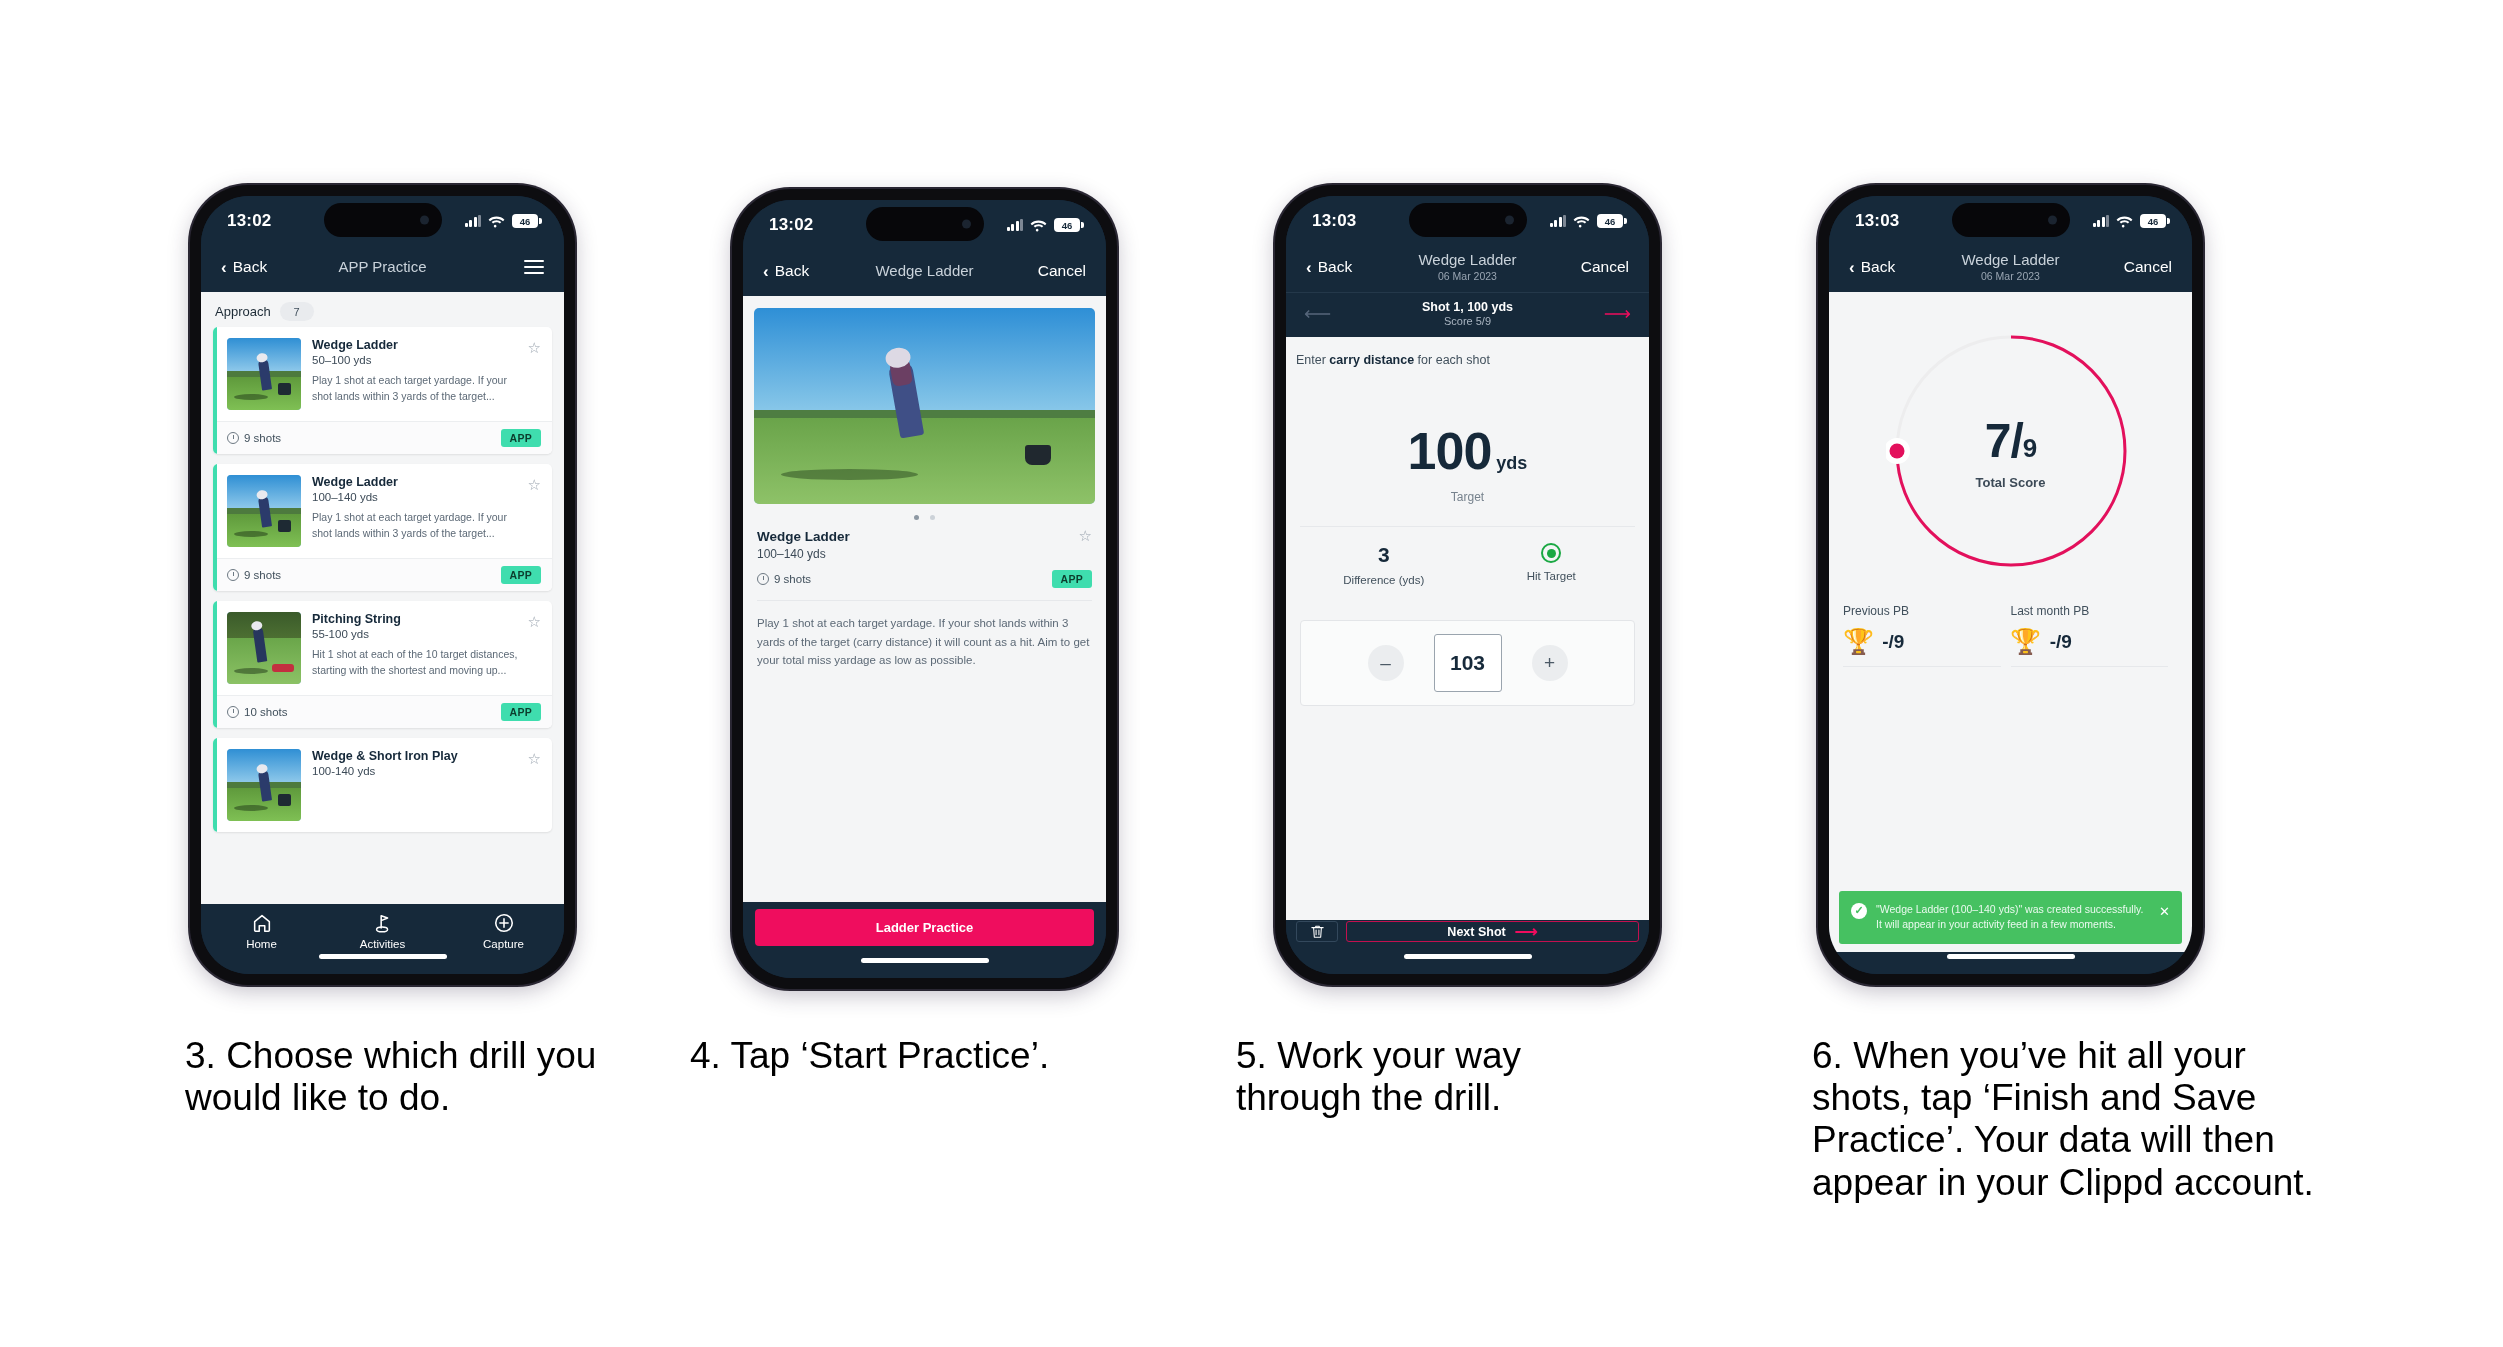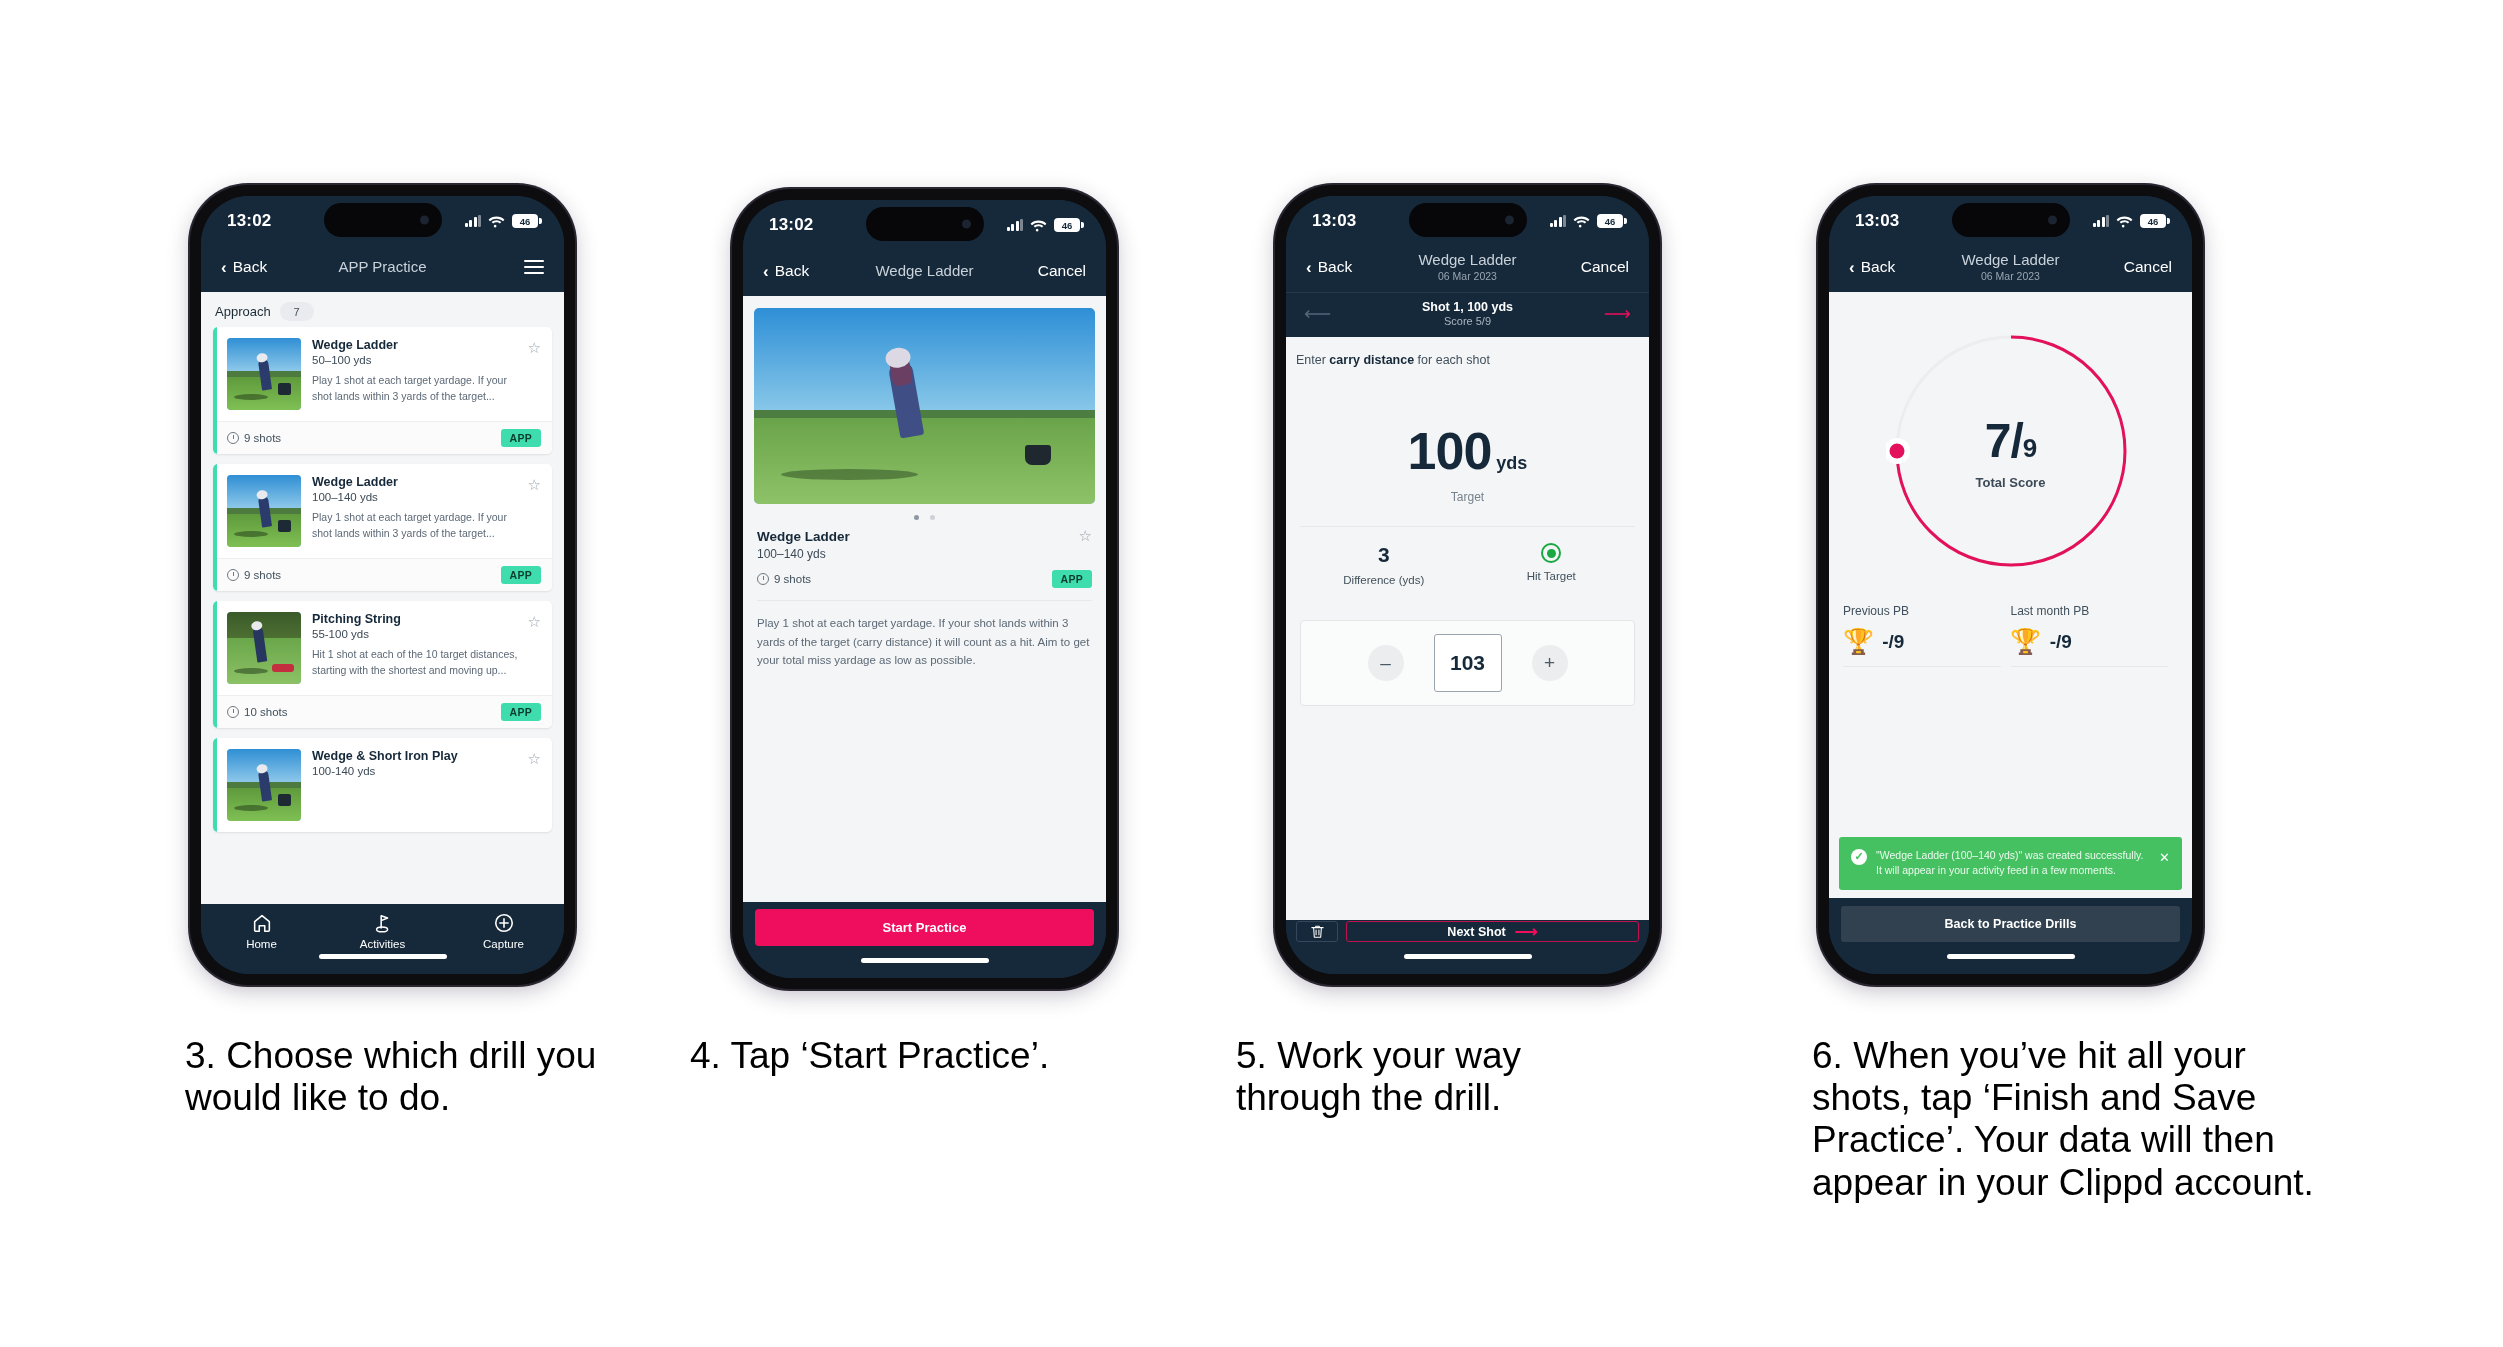--- a/index.html
+++ b/index.html
@@ -414,21 +414,21 @@
                 <span>9 shots</span>
               </span>
             <span class="tag" style="margin-left:auto">APP</span>
           </div>
         </div>
         <div class="d-rule"></div>
         <div class="d-desc">Play 1 shot at each target yardage. If your shot lands within 3 yards of the target (carry distance) it will count as a hit. Aim to get your total miss yardage as low as possible.</div>
       </div>
 
       <div class="cta-wrap">
-        <div class="cta">Start Practice</div>
+        <div class="cta">Ladder Practice</div>
       </div>
       <div class="homebar">
           <i></i>
         </div>
     </div>
   </div>
 
   <div class="phone" style="left:1275px; top:185px;">
     <div class="screen">
 
@@ -588,23 +588,20 @@
           </div>
         </div>
 
         <div class="toast">
           <span class="ok">✓</span>
           <span>"Wedge Ladder (100–140 yds)" was created successfully. It will appear in your activity feed in a few moments.</span>
           <span class="x">✕</span>
         </div>
       </div>
 
-      <div class="cta-wrap">
-        <div class="backbtn">Back to Practice Drills</div>
-      </div>
       <div class="homebar">
           <i></i>
         </div>
     </div>
   </div>
 
   <div class="caption" style="left:185px; top:1035px; width:420px;">3. Choose which drill you would like to do.</div>
   <div class="caption" style="left:690px; top:1035px; width:480px;">4. Tap ‘Start Practice’.</div>
   <div class="caption" style="left:1236px; top:1035px; width:400px;">5. Work your way through the drill.</div>
   <div class="caption" style="left:1812px; top:1035px; width:530px;">6. When you’ve hit all your shots, tap ‘Finish and Save Practice’. Your data will then appear in your Clippd account.</div>

